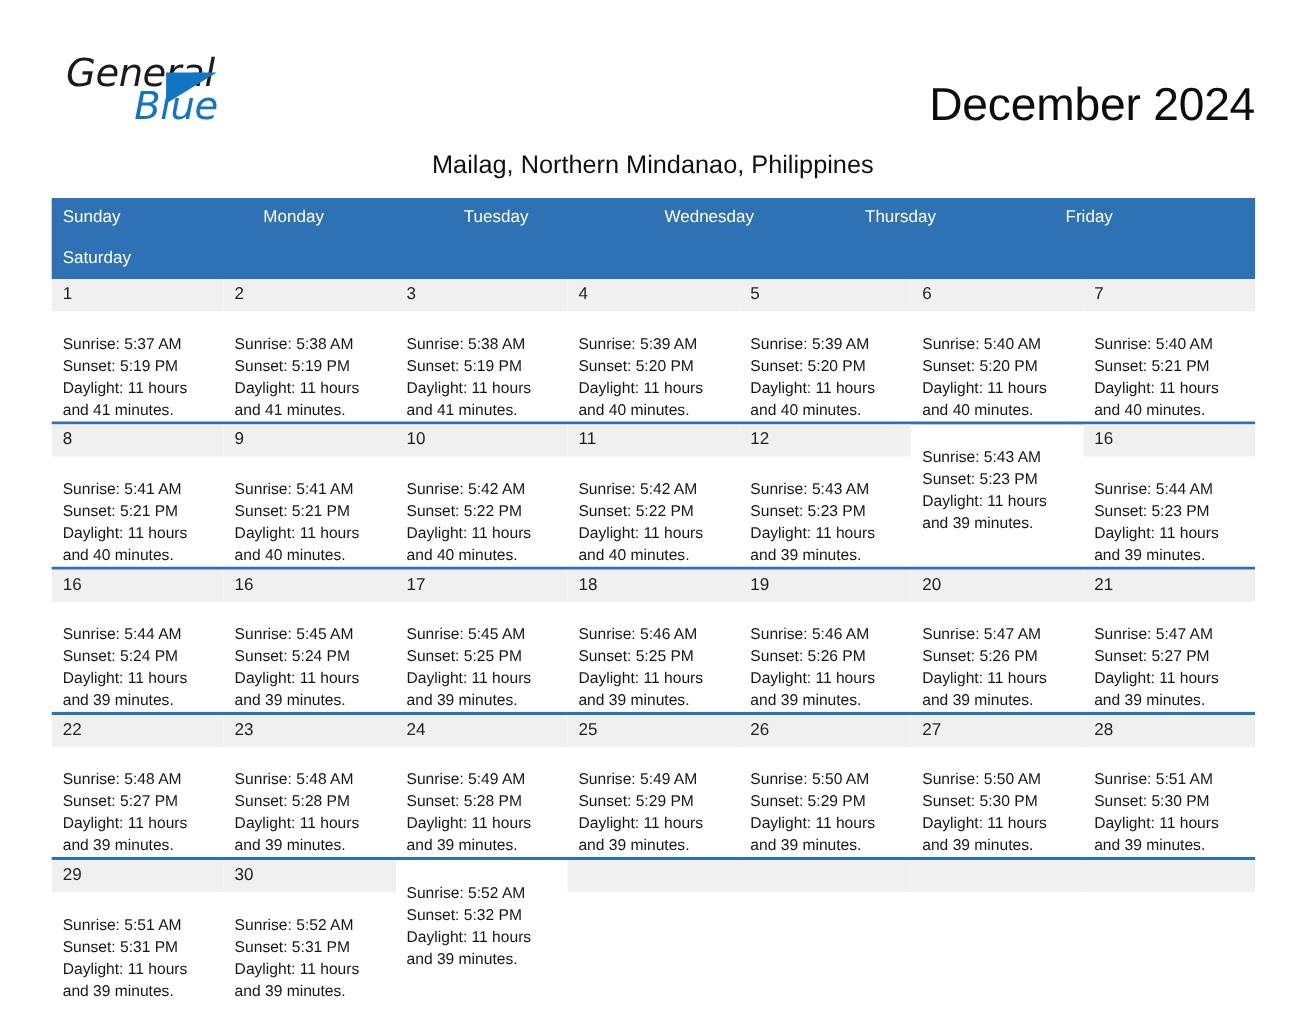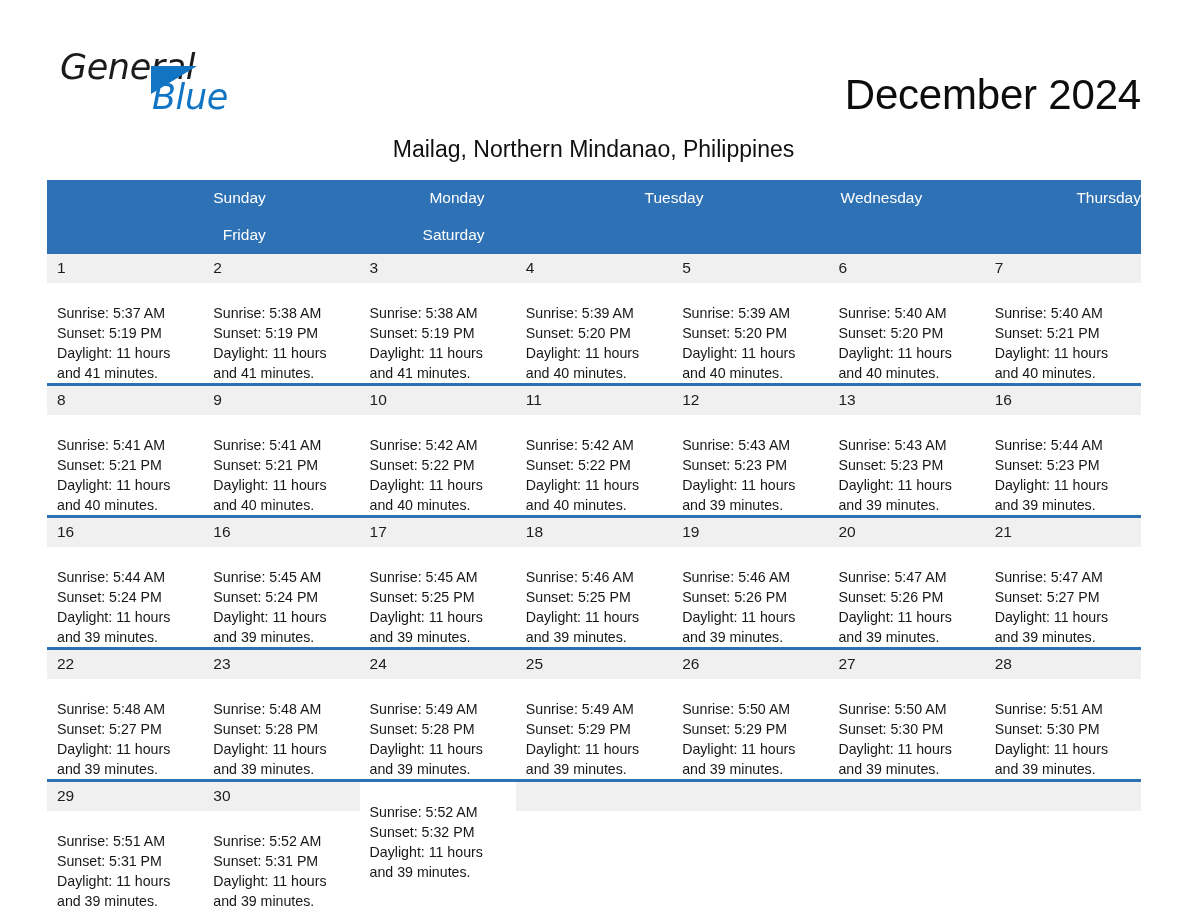--- a/index.html
+++ b/index.html
@@ -51,21 +51,20 @@
   .logo-blue {
     position: absolute;
     left: 75px;
     top: 33px;
     font-size: 35px;
     line-height: 40px;
     letter-spacing: -0.4px;
     color: #1275c4;
     font-family: "DejaVu Sans", sans-serif;
     font-weight: 400;
-    margin-left: 30px;
   }
   .logo-triangle {
     position: absolute;
     left: 104px;
     top: 22px;
     width: 0;
     height: 0;
     border-left: 46px solid #1275c4;
     border-bottom: 28px solid transparent;
   }
@@ -96,23 +95,22 @@
     white-space: nowrap;
   }
 
   
   .calendar {
     margin-top: 16px;
     width: 1094px;
   }
   .weekhead {
     display: grid;
-    grid-template-columns: repeat(5, 1fr);
+    grid-template-columns: repeat(6, 1fr);
     background: #2e71b4;
-    text-align: right;
   }
   .weekhead .dow {
     color: #ffffff;
     font-size: 15.5px;
     line-height: 18px;
     padding: 9px 0 10px 10px;
     font-weight: 400;
     white-space: nowrap;
   }
 
@@ -278,21 +276,20 @@
           </div>
           <div class="cell">
             <div class="datenum">12</div>
             <div class="info">
               <div>Sunrise: 5:43 AM</div>
               <div>Sunset: 5:23 PM</div>
               <div class="daylight-wrap">Daylight: 11 hours and 39 minutes.</div>
             </div>
           </div>
           <div class="cell">
-            <div class="datenum">13</div>
             <div class="info">
               <div>Sunrise: 5:43 AM</div>
               <div>Sunset: 5:23 PM</div>
               <div class="daylight-wrap">Daylight: 11 hours and 39 minutes.</div>
             </div>
           </div>
           <div class="cell">
             <div class="datenum">16</div>
             <div class="info">
               <div>Sunrise: 5:44 AM</div>

